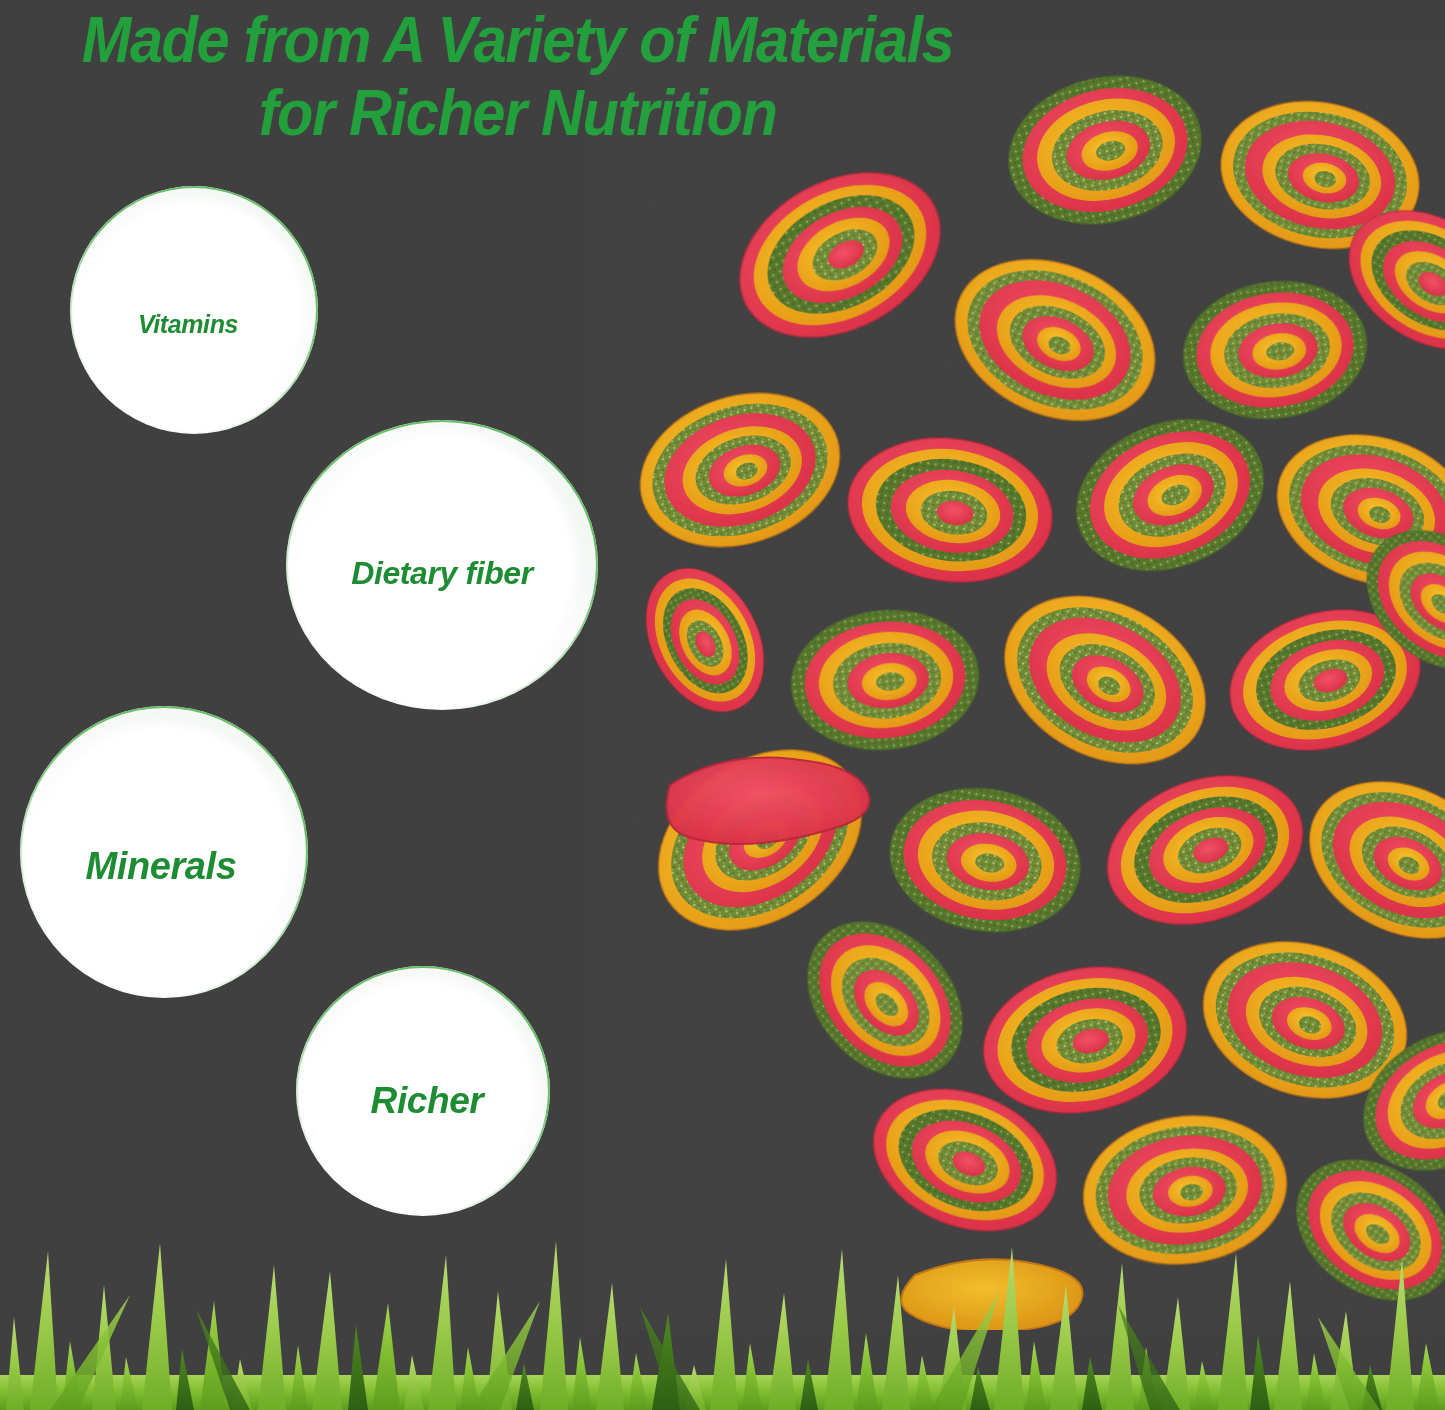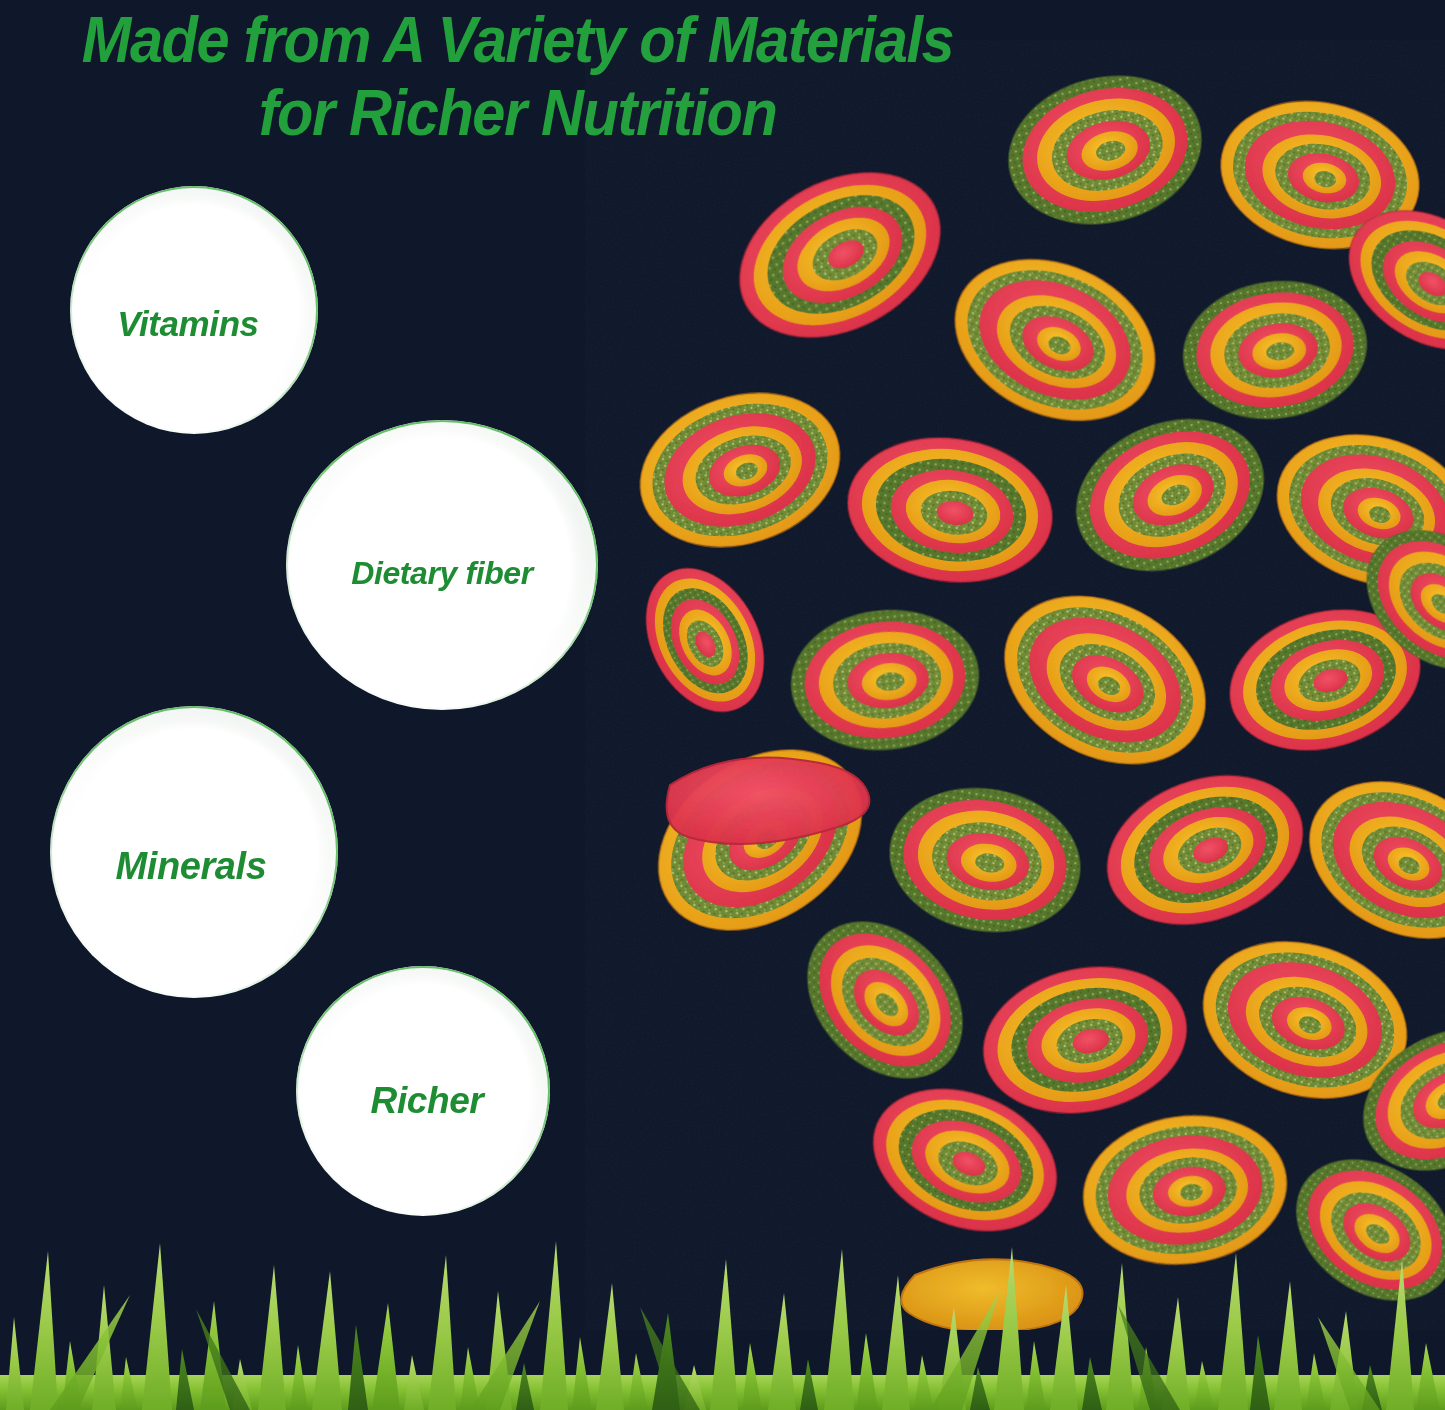--- a/index.html
+++ b/index.html
@@ -4,21 +4,21 @@
 <style>
   html,body{margin:0;padding:0;background:#ffffff;}
   body{
     font-family:"Liberation Sans","DejaVu Sans",sans-serif;
     -webkit-font-smoothing:antialiased;
   }
   #stage{
     position:relative;
     width:1445px;
     height:1410px;
-    background:#0f172a;
+    background:#404040;
     overflow:hidden;
   }
 
   
   .headline{
     position:absolute;
     left:0; top:4px;
     width:1035px;
     text-align:center;
     color:#22a03c;
@@ -74,26 +74,26 @@
     z-index:3;
     color:#1e8c33;
     font-weight:700;
     font-style:italic;
     letter-spacing:-.4px;
     white-space:nowrap;
     user-select:none;
   }
 
   #bubble-vitamins{ left:70px;  top:186px; width:248px; height:248px; }
-  #bubble-vitamins  .bubble-label{ font-size:35px; transform:translate(-6px, 14px); }
+  #bubble-vitamins  .bubble-label{ font-size:25px; transform:translate(-6px, 14px); }
 
   #bubble-dietary-fiber{ left:286px; top:420px; width:312px; height:290px; }
   #bubble-dietary-fiber .bubble-label{ font-size:32px; transform:translate(0px, 8px); }
 
-  #bubble-minerals{ left:50px; top:706px; width:288px; height:292px; }
+  #bubble-minerals{ left:20px; top:706px; width:288px; height:292px; }
   #bubble-minerals .bubble-label{ font-size:38px; transform:translate(-3px, 14px); }
 
   #bubble-protein{ left:296px; top:966px; width:254px; height:250px; }
   #bubble-protein .bubble-label{ font-size:37px; transform:translate(4px, 10px); }
 
   
   #food-pile{
     position:absolute;
     left:585px; top:40px;
     width:880px; height:1290px;

